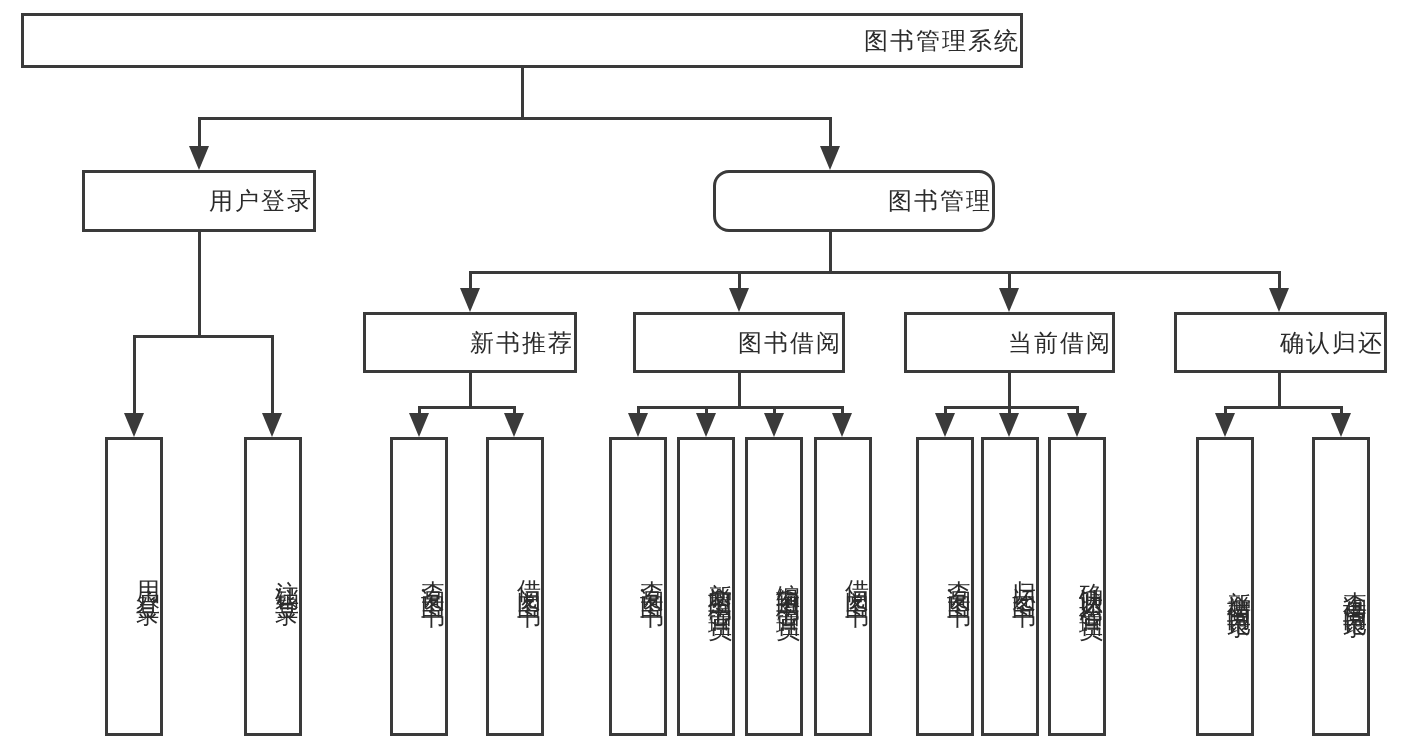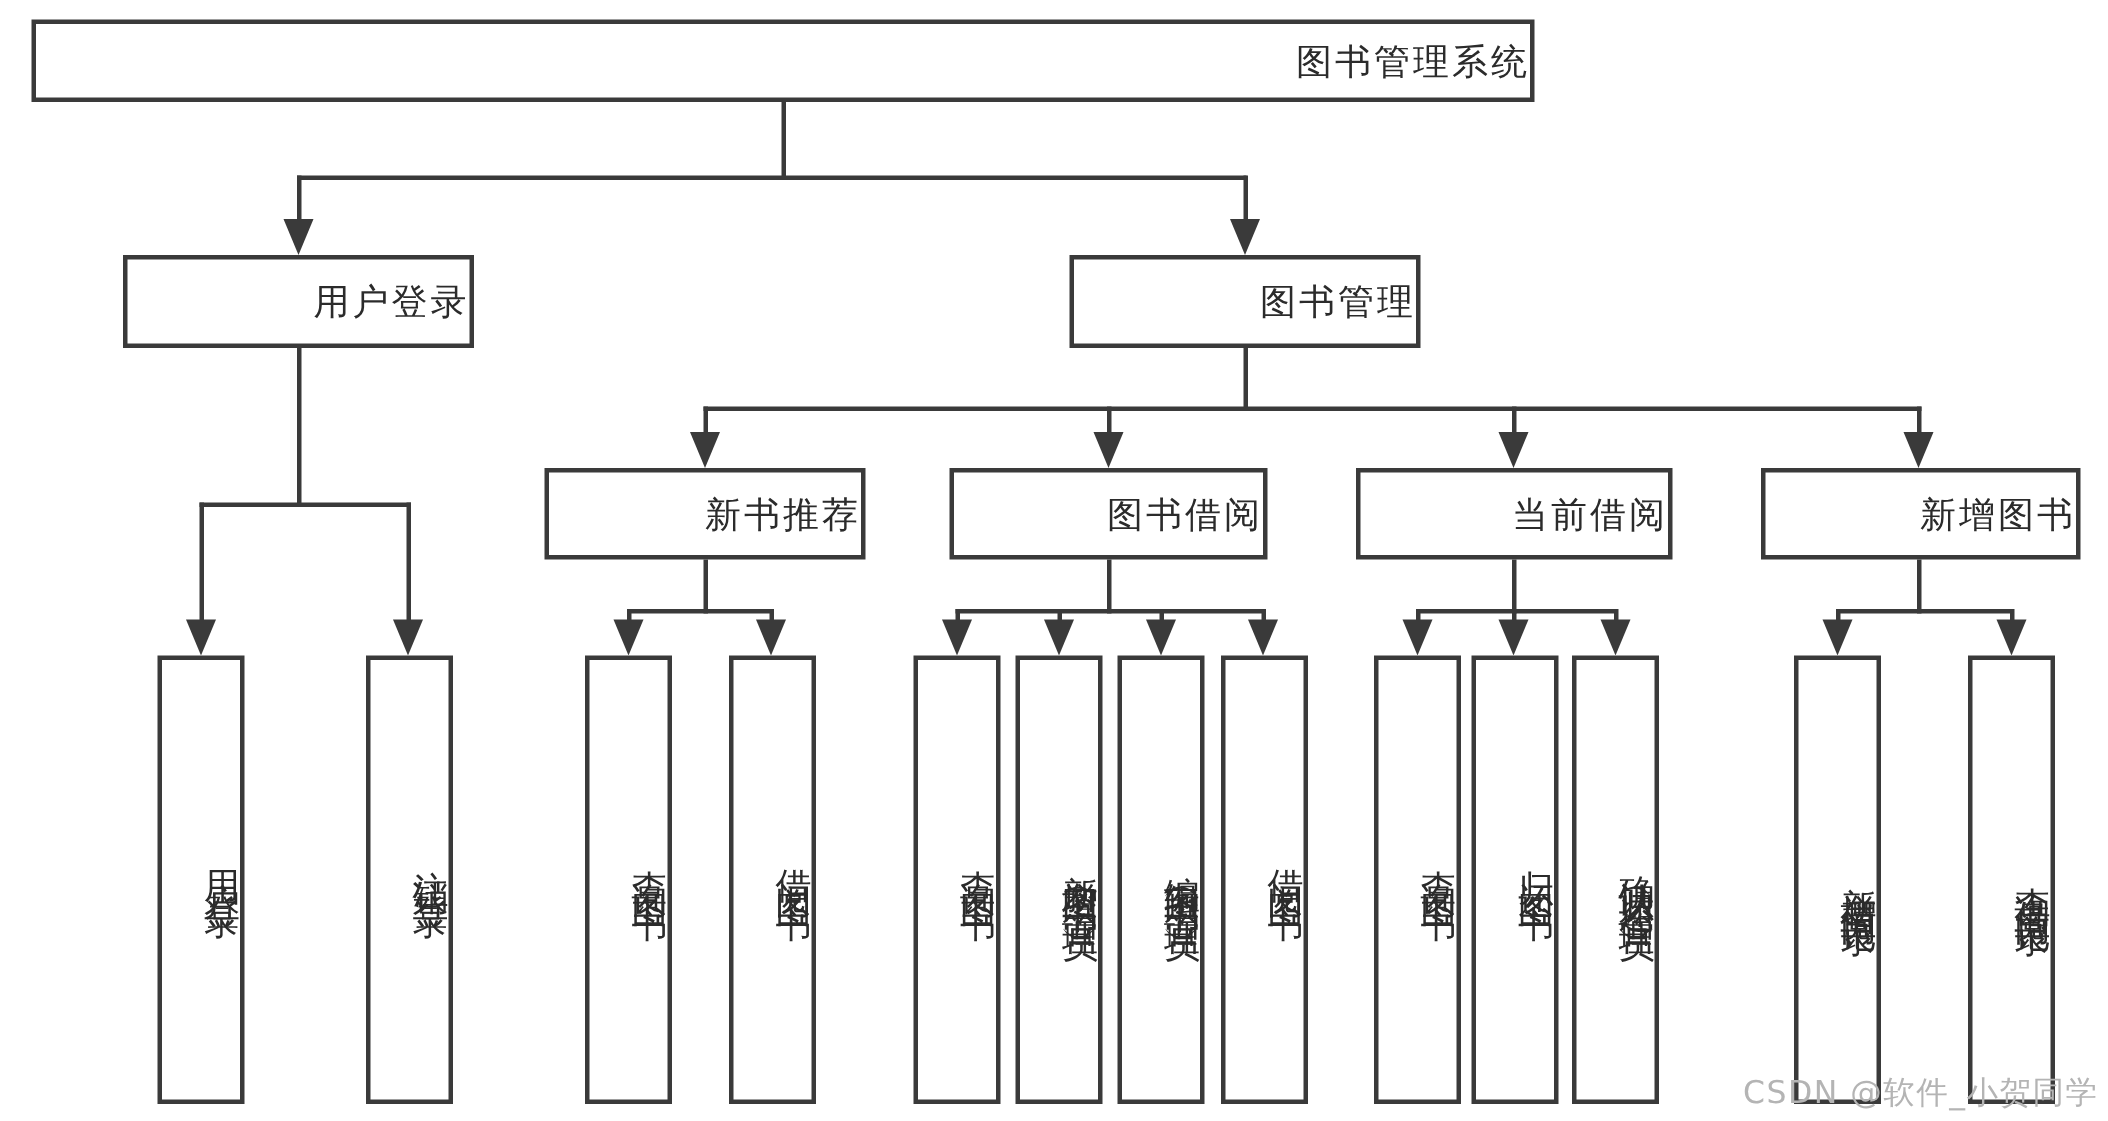--- a/index.html
+++ b/index.html
@@ -65,21 +65,21 @@
   <div class="vl" style="left:521px; top:68px; height:50px;"></div>
   <div class="hl" style="left:198px; top:117px; width:633px;"></div>
   <div class="vl" style="left:198px; top:117px; height:31px;"></div>
   <div class="arr" style="left:189px; top:146px;"></div>
   <div class="vl" style="left:829px; top:117px; height:31px;"></div>
   <div class="arr" style="left:820px; top:146px;"></div>
 
   <div class="box" style="left:82px; top:170px; width:234px; height:62px;">
     <span class="lbl">用户登录</span>
   </div>
-  <div class="box" style="left:713px; top:170px; width:234px; height:62px;">
+  <div class="box" style="left:713px; top:170px; width:282px; height:62px;border-radius:16px;">
     <span class="lbl">图书管理</span>
   </div>
 
   <div class="vl" style="left:198px; top:232px; height:105px;"></div>
   <div class="hl" style="left:133px; top:335px; width:141px;"></div>
   <div class="vl" style="left:133px; top:335px; height:80px;"></div>
   <div class="arr" style="left:124px; top:413px;"></div>
   <div class="vl" style="left:271px; top:335px; height:80px;"></div>
   <div class="arr" style="left:262px; top:413px;"></div>
 
@@ -97,21 +97,21 @@
   <div class="box" style="left:633px; top:312px; width:212px; height:61px;">
     <span class="lbl">图书借阅</span>
   </div>
   <div class="box" style="left:363px; top:312px; width:214px; height:61px;">
     <span class="lbl">新书推荐</span>
   </div>
   <div class="box" style="left:904px; top:312px; width:211px; height:61px;padding-left:16px;">
     <span class="lbl">当前借阅</span>
   </div>
   <div class="box" style="left:1174px; top:312px; width:213px; height:61px;">
-    <span class="lbl">新增图书</span>
+    <span class="lbl">确认归还</span>
   </div>
 
   <div class="vl" style="left:469px; top:373px; height:36px;"></div>
   <div class="hl" style="left:418px; top:406px; width:98px;"></div>
   <div class="vl" style="left:418px; top:406px; height:10px;"></div>
   <div class="arr" style="left:409px; top:413px;"></div>
   <div class="vl" style="left:513px; top:406px; height:10px;"></div>
   <div class="arr" style="left:504px; top:413px;"></div>
 
   <div class="vl" style="left:738px; top:373px; height:36px;"></div>
@@ -178,15 +178,14 @@
     <span class="lbl">确认归还（管理员）</span>
   </div>
 
   <div class="box vbox long" style="left:1196px; top:437px; width:58px; height:299px;">
     <span class="lbl">新增借阅记录</span>
   </div>
   <div class="box vbox long" style="left:1312px; top:437px; width:58px; height:299px;">
     <span class="lbl">查询借阅记录</span>
   </div>
 
-  <div class="watermark">CSDN @软件_小贺同学</div>
 
 </div>
 
 </body></html>

